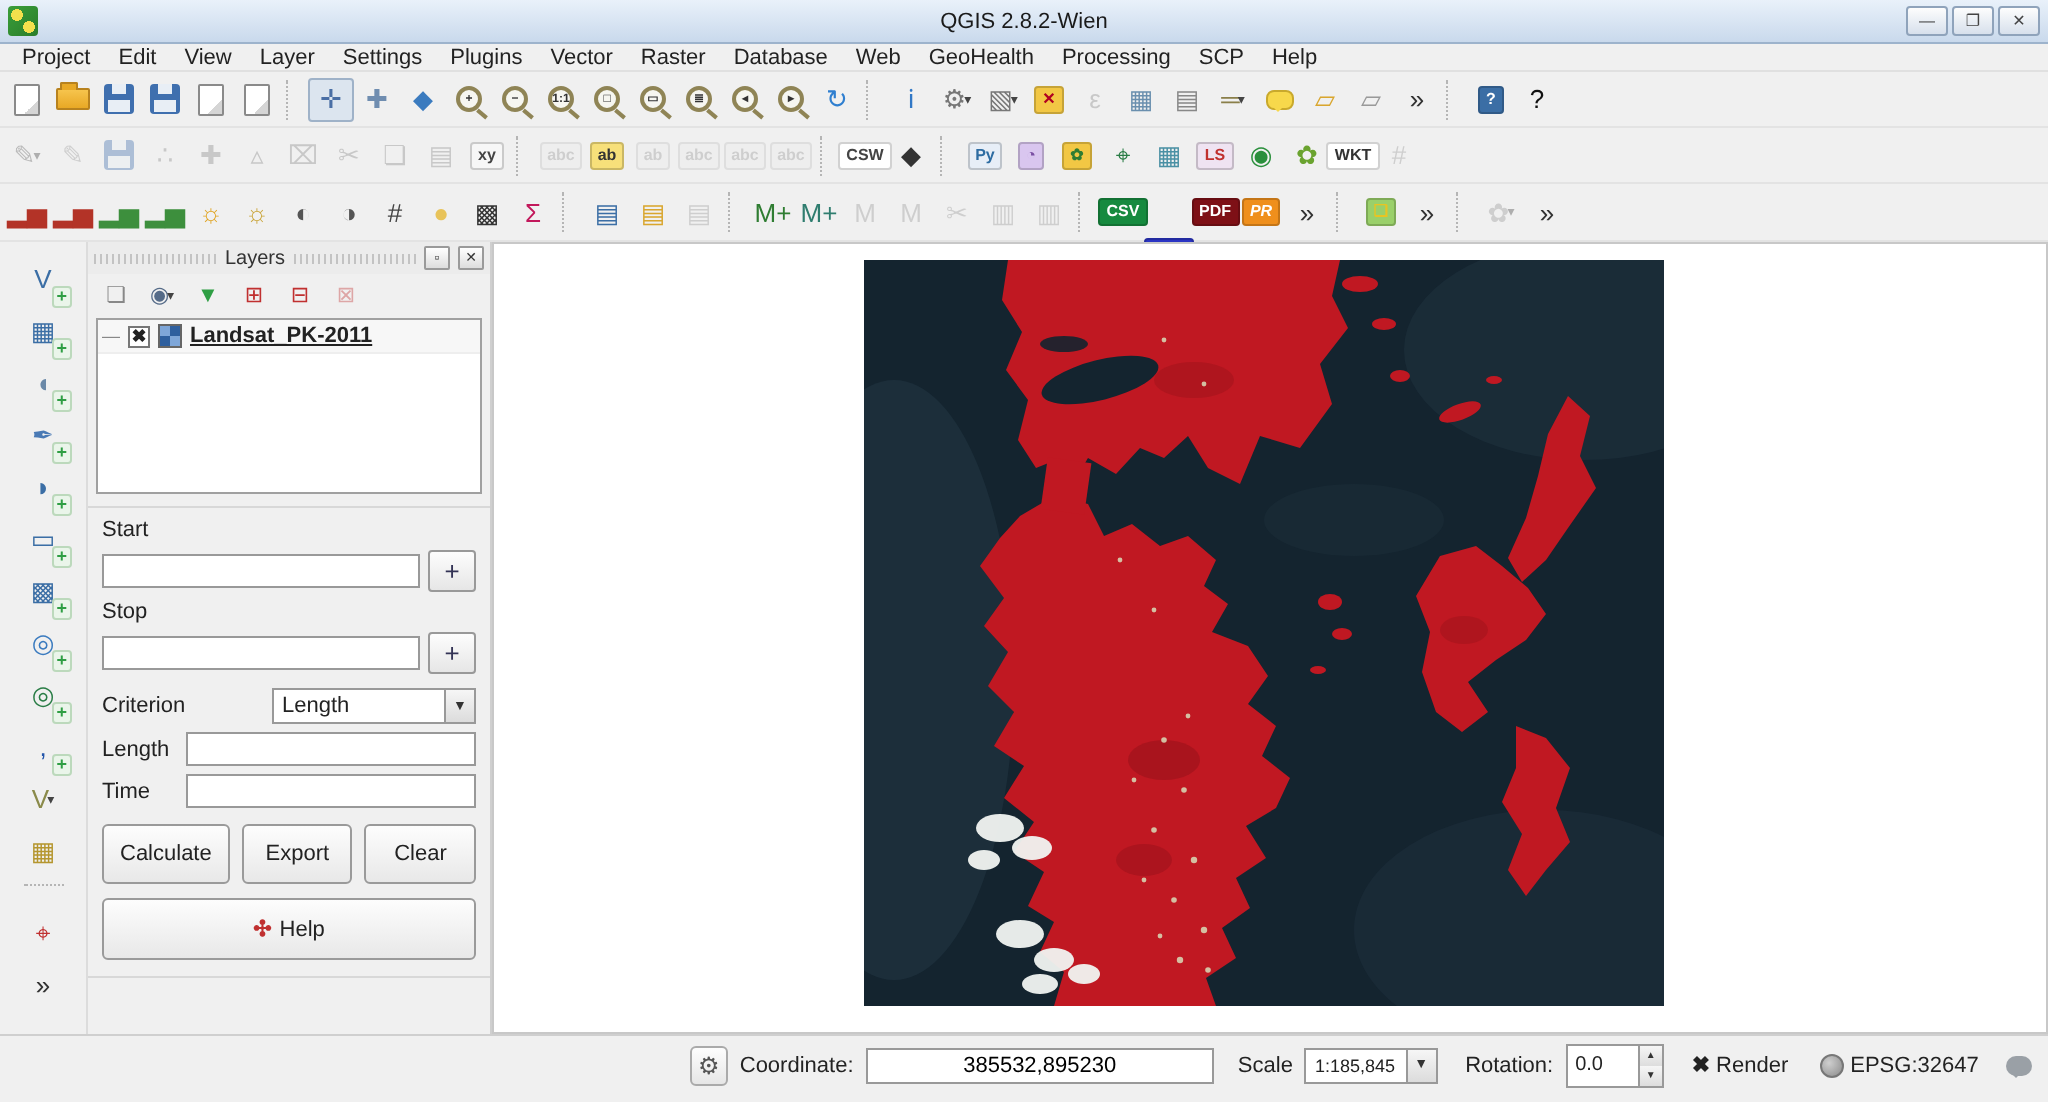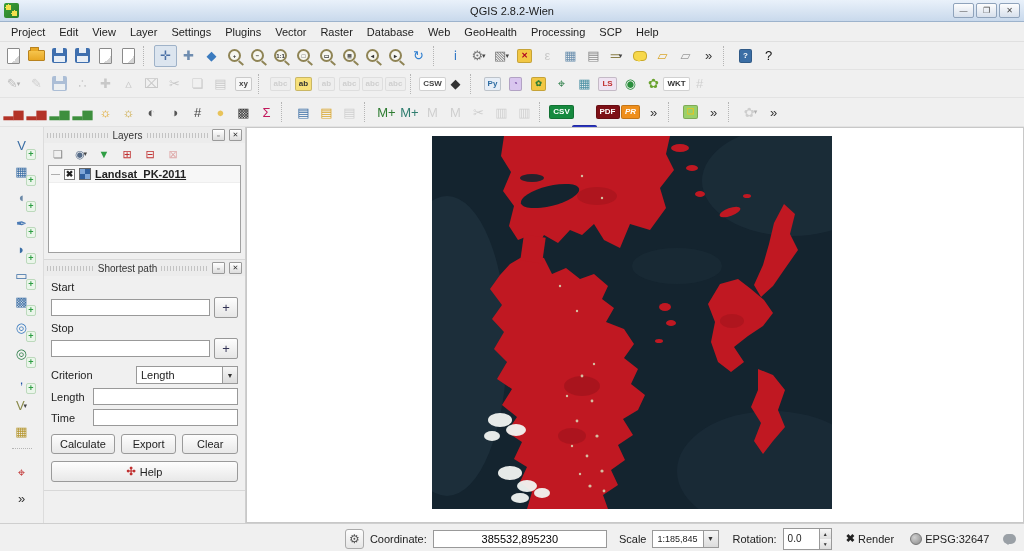--- a/index.html
+++ b/index.html
@@ -4,21 +4,21 @@
 <style>
   *{box-sizing:border-box;margin:0;padding:0}
   html,body{width:1024px;height:551px;overflow:hidden;font-family:"Liberation Sans",sans-serif;font-size:11px;color:#222;background:#f0f0f0}
   
   .titlebar{height:22px;background:linear-gradient(#e9f1fa,#c9d9ec);border-bottom:1px solid #9db3cc;display:flex;align-items:center;padding:0 4px;position:relative}
   .qgis-logo{width:15px;height:15px;border-radius:2px;background:radial-gradient(circle at 30% 30%,#f4e04d 0 3px,transparent 3px),radial-gradient(circle at 70% 70%,#f4e04d 0 3px,transparent 3px),linear-gradient(135deg,#3a9e3a,#2a7d2a);margin-right:6px}
   .title-text{position:absolute;left:0;right:0;text-align:center;font-size:11px;color:#1a1a1a}
   .winbtns{margin-left:auto;display:flex;gap:2px;z-index:2}
   .winbtn{width:21px;height:15px;border:1px solid #8fa3bb;border-radius:2px;background:linear-gradient(#fdfdfd,#d7e0ec);display:flex;align-items:center;justify-content:center;font-size:8px;color:#444}
   
-  .menubar{height:20px;background:#f0f0f0;display:flex;align-items:center;padding-left:4px;border-bottom:1px solid #e0e0e0}
+  .menubar{height:14px;background:#f0f0f0;display:flex;align-items:center;padding-left:4px;border-bottom:1px solid #e0e0e0}
   .menu-item{padding:1px 7px;cursor:default}
   
   .toolbar{display:flex;align-items:center;background:#f0f0f0;padding:1px 2px;border-bottom:1px solid #e3e3e3}
   .tb1{height:28px}.tb2{height:28px}.tb3{height:29px}
   .ic{width:23px;height:22px;display:flex;align-items:center;justify-content:center;position:relative;border-radius:2px;flex:0 0 auto}
   .ic .g{line-height:1;font-size:13px}
   .ic.sel{background:#dce5ef;border:1px solid #9fb2c8}
   .ic.dis{opacity:.38}
   .tsep{width:8px;height:20px;border-left:1px dotted #b5b5b5;margin:0 3px;flex:0 0 auto}
   .caret{font-size:7px;color:#444;margin-left:-1px}
@@ -56,21 +56,21 @@
   
   .sp-body{padding:5px 7px 8px 7px;display:flex;flex-direction:column;gap:4px}
   .sp-label{font-size:11px;color:#222}
   .sp-row{display:flex;align-items:center;gap:4px}
   .inp{background:#fff;border:1px solid #999;height:17px;font-size:11px;font-family:"Liberation Sans",sans-serif;padding:0 3px;min-width:0}
   .sp-input{flex:1}
   .plusbtn{width:24px;height:21px;border:1px solid #999;border-radius:2px;background:linear-gradient(#fdfdfd,#e6e6e6);display:flex;align-items:center;justify-content:center;font-size:13px;color:#335;flex:0 0 auto}
   .combo{display:flex;align-items:center;border:1px solid #999;background:#fff;height:18px;width:102px}
   .combo .cval{flex:1;padding:0 4px;font-size:11px}
   .combo .arrowbtn{width:15px;height:100%;background:linear-gradient(#f6f6f6,#dcdcdc);border-left:1px solid #999;display:flex;align-items:center;justify-content:center;font-size:7px;color:#333}
-  .btn{background:linear-gradient(#fdfdfd,#e8e8e8);border:1px solid #9a9a9a;border-radius:3px;font-size:11px;font-family:"Liberation Sans",sans-serif;padding:3px 8px;display:flex;align-items:center;justify-content:center;gap:4px}
+  .btn{background:linear-gradient(#fdfdfd,#e8e8e8);border:1px solid #9a9a9a;border-radius:3px;font-size:11px;font-family:"Liberation Sans",sans-serif;padding:8px 8px;display:flex;align-items:center;justify-content:center;gap:4px}
   .sp-btnrow{display:flex;gap:6px;margin-top:4px}
   .sp-btnrow .btn{flex:1}
   .helpbtn{margin-top:3px}
   .help-ic{color:#c03030;font-size:11px;font-weight:bold}
   .panel-filler{flex:1;background:#f0f0f0}
   
   .canvas{flex:1;background:#fff;border:1px solid #c8c8c8;position:relative;overflow:hidden}
   .mapimg{position:absolute;left:185px;top:8px}
   
   .statusbar{height:30px;background:#f0f0f0;border-top:1px solid #cfcfcf;display:flex;align-items:center;gap:6px;padding:0 8px 0 345px}
@@ -510,27 +510,20 @@
         <div class="layerrow">
           <span class="tree-stub">—</span>
           <span class="lcheck">✖</span>
           <span class="lthumb"></span>
           <span class="lname">Landsat_PK-2011</span>
         </div>
       </div>
     </div>
 
     <div class="panel">
-      <div class="ptitle">
-        <span class="dots"></span>
-        <span class="ptext">Shortest path</span>
-        <span class="dots"></span>
-        <span class="pbtn">▫</span>
-        <span class="pbtn">✕</span>
-      </div>
       <div class="sp-body">
         <span class="sp-label">Start</span>
         <div class="sp-row">
           <input class="inp sp-input" readonly="" value="" style="">
           <span class="plusbtn">+</span>
         </div>
         <span class="sp-label">Stop</span>
         <div class="sp-row">
           <input class="inp sp-input" readonly="" value="" style="">
           <span class="plusbtn">+</span>

